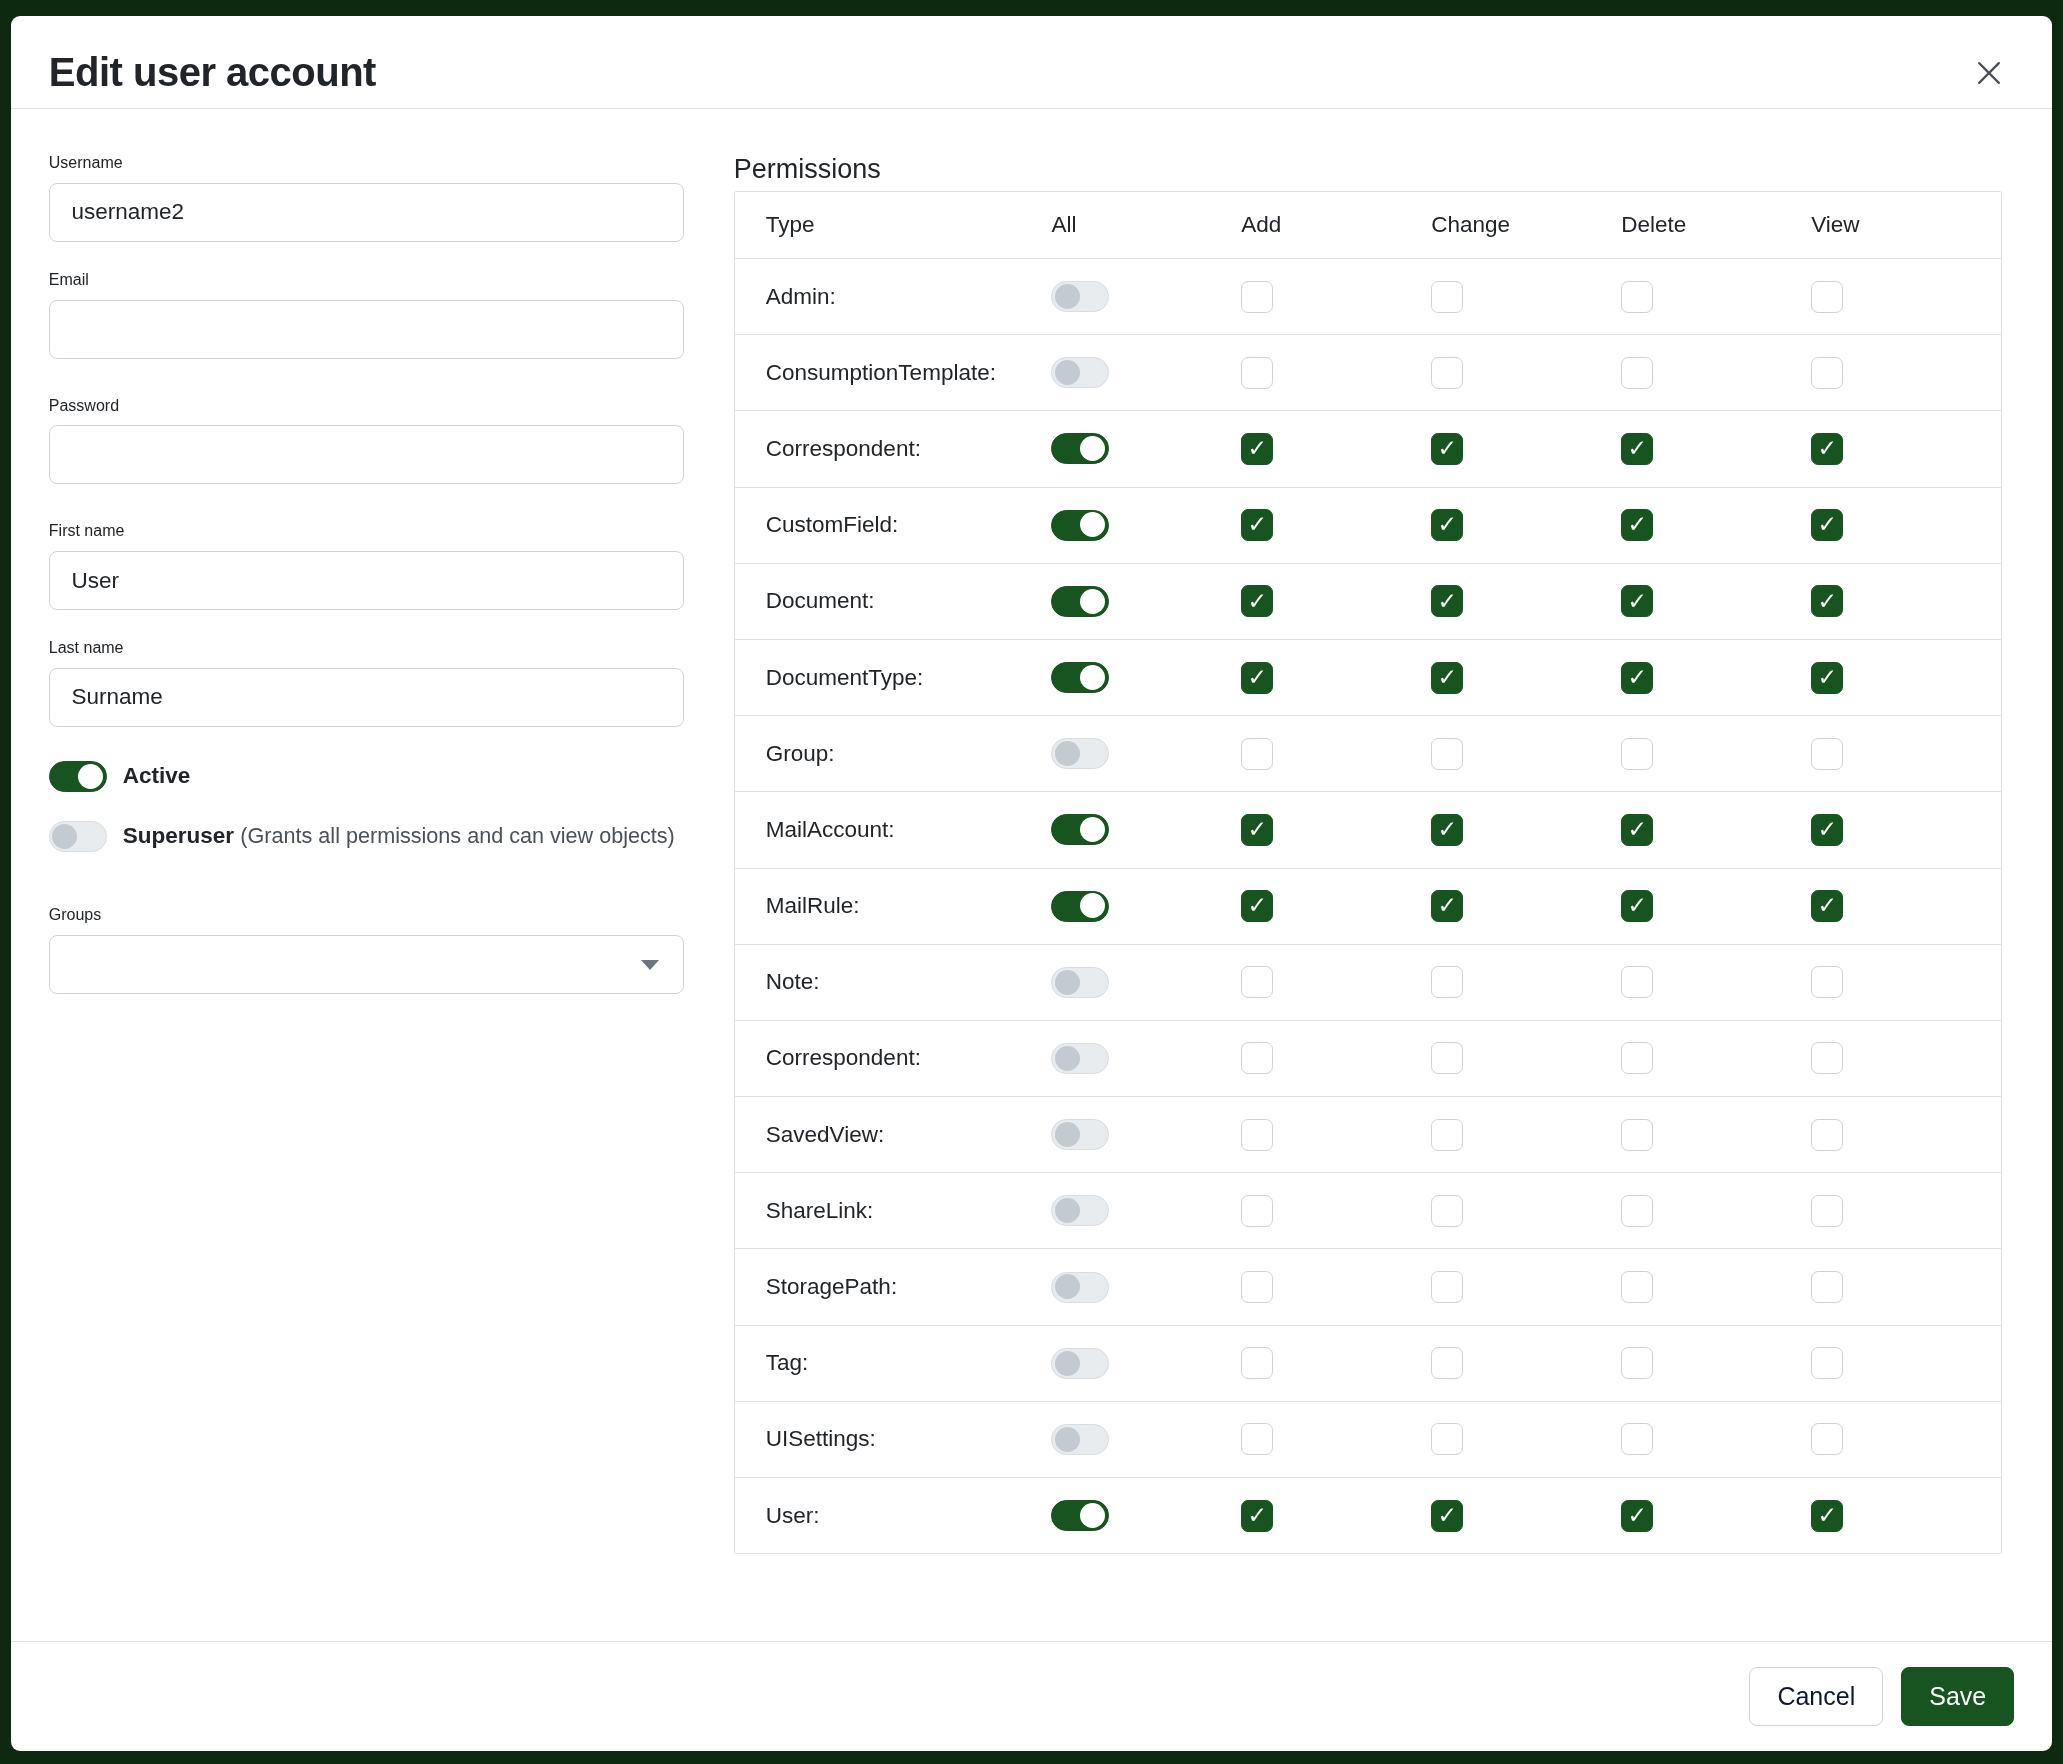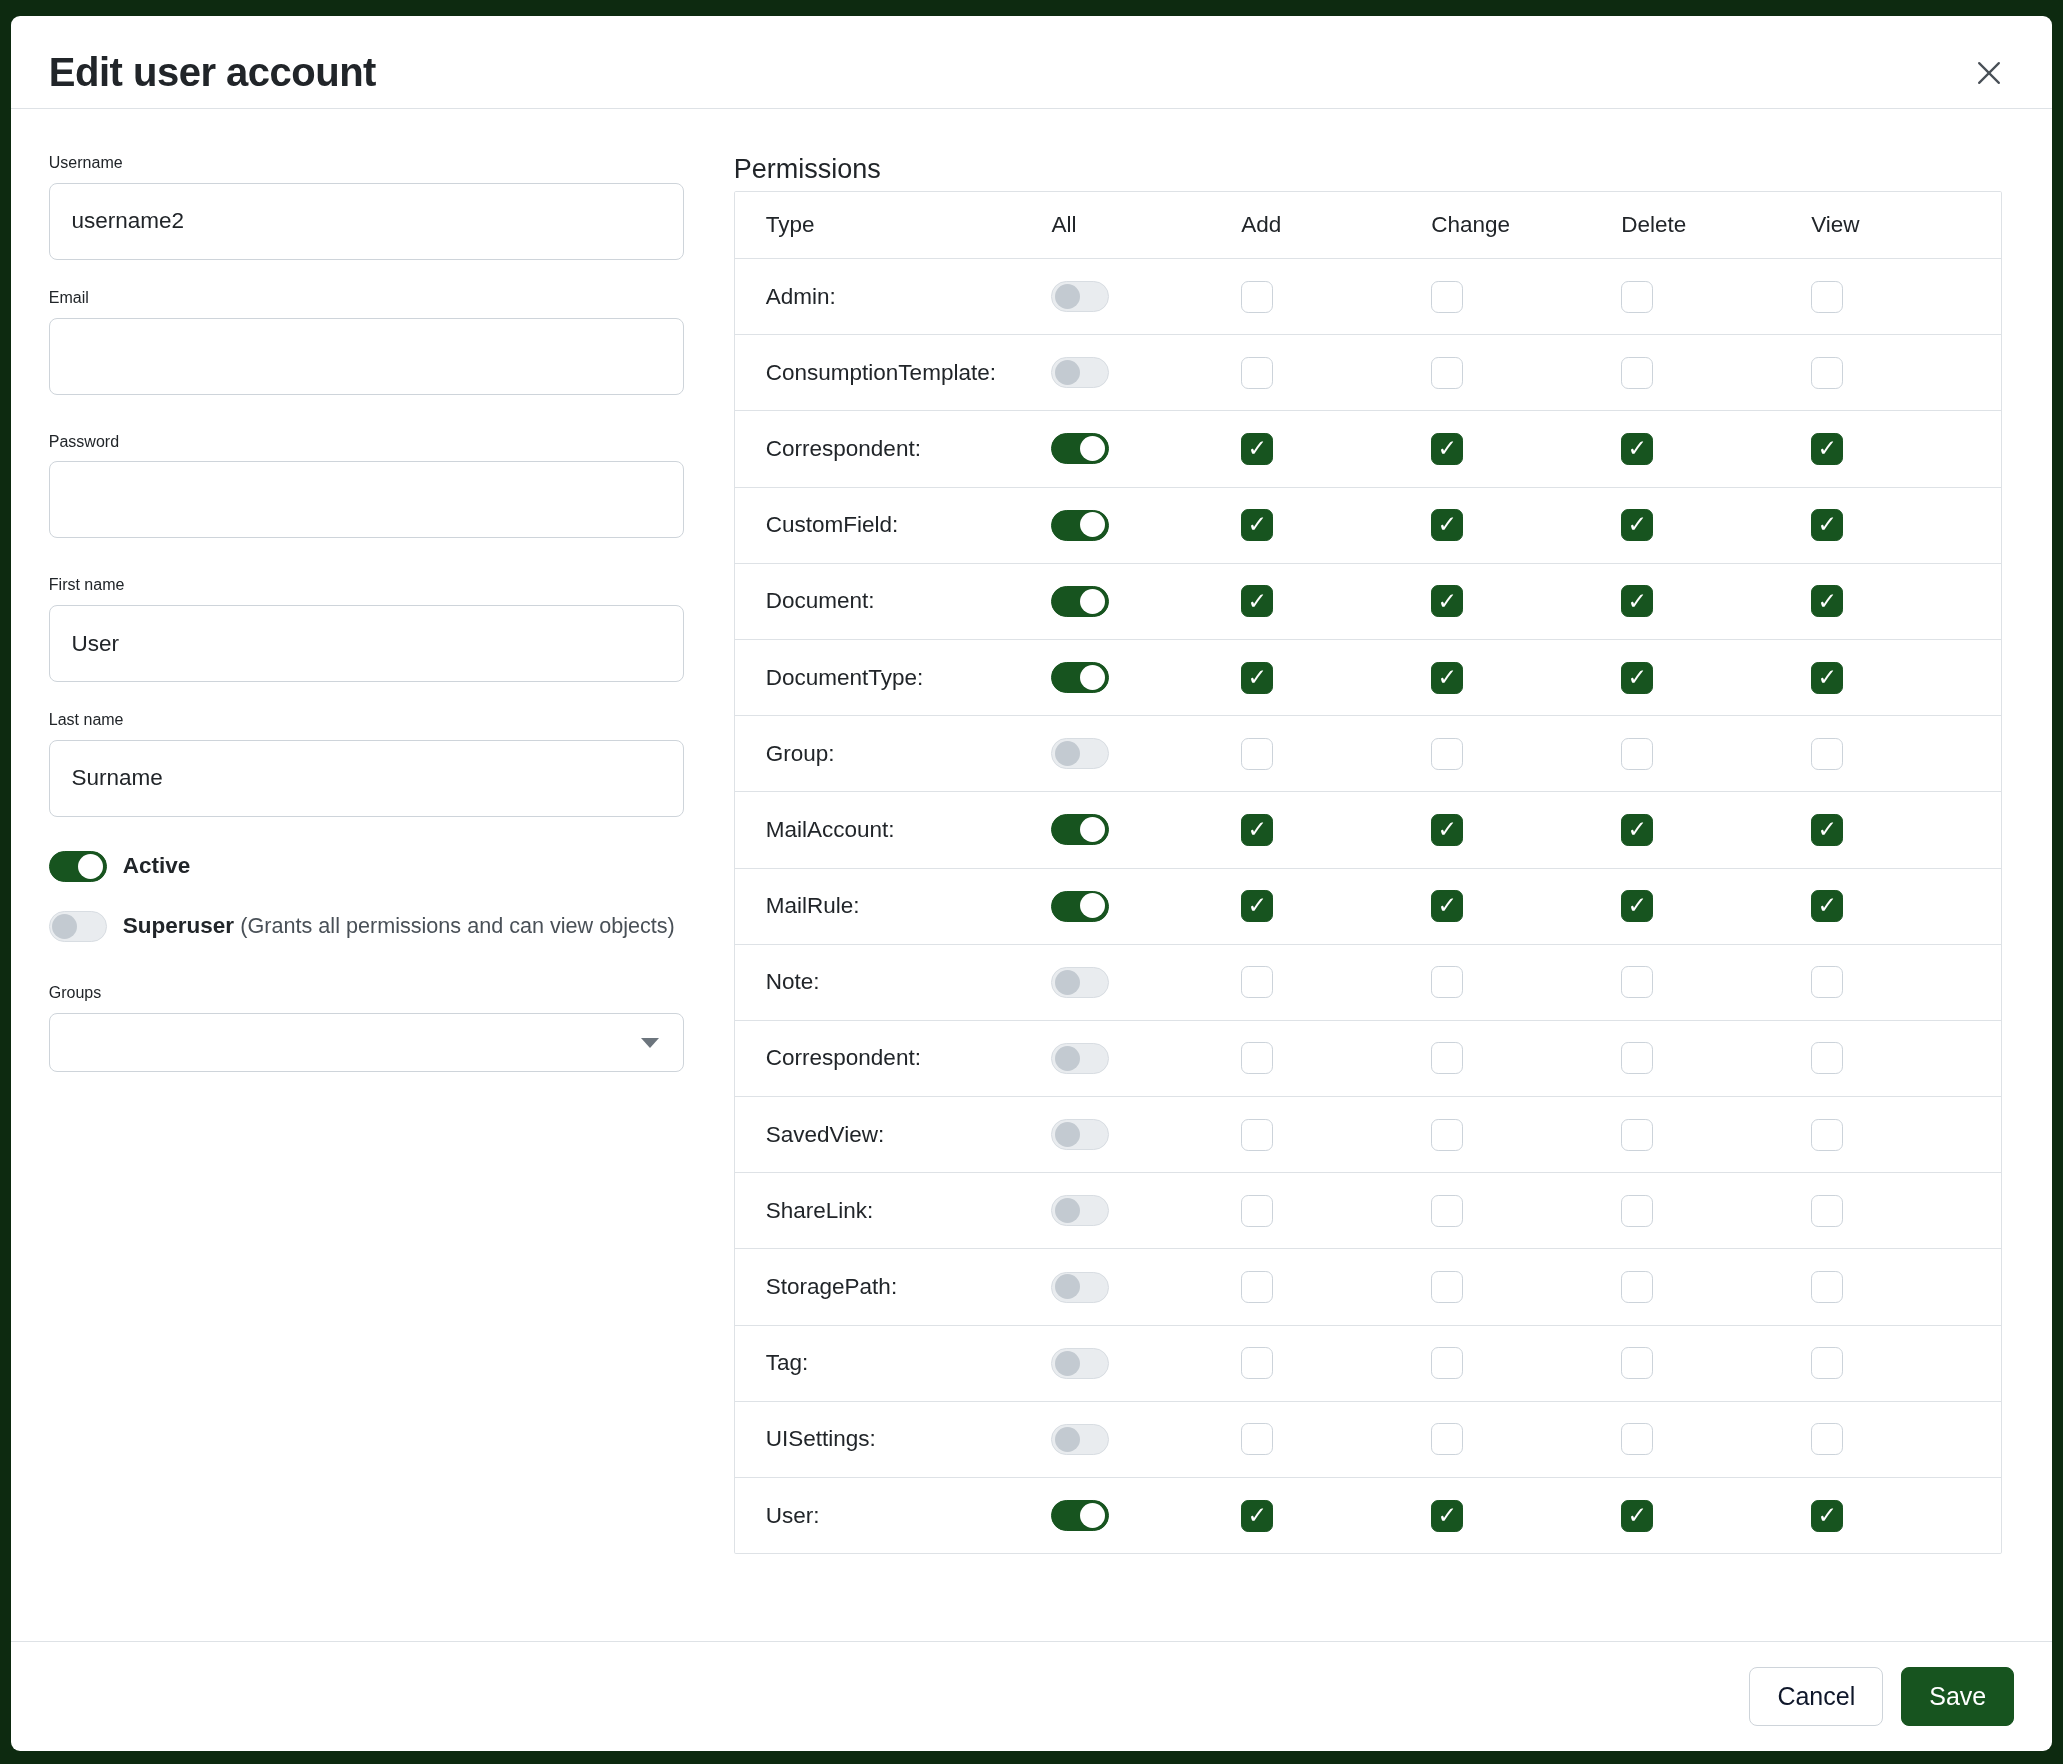--- a/index.html
+++ b/index.html
@@ -56,21 +56,21 @@
   .col-left { flex: 0 0 635px; }
   .col-right { flex: 1 1 auto; }
 
   .field-label {
     font-size: 16px;
     color: #212529;
     margin-bottom: 10.8px;
   }
   .text-input {
     width: 100%;
-    height: 77px;
+    height: 59px;
     border: 0.9px solid #ced4da;
     border-radius: 8px;
     font-size: 22.5px;
     font-family: inherit;
     color: #212529;
     padding: 0 21.6px;
     margin-bottom: 29px;
     outline: none;
     background: #fff;
   }
@@ -104,21 +104,21 @@
     display: flex;
     align-items: flex-start;
     gap: 16px;
     margin-bottom: 20px;
   }
   .switch-row .toggle { margin-top: 5.4px; }
   .switch-label { font-size: 22.5px; font-weight: 600; color: #212529; line-height: 40px; }
   .switch-text { font-size: 22.5px; line-height: 40px; }
   .switch-hint { font-size: 21.6px; color: #495057; font-weight: 400; }
 
-  .groups-block { margin-top: 38px; }
+  .groups-block { margin-top: 50px; }
   .select-box {
     width: 100%;
     height: 59px;
     border: 0.9px solid #ced4da;
     border-radius: 8px;
     background: #fff;
     position: relative;
     cursor: pointer;
   }
   .caret {

